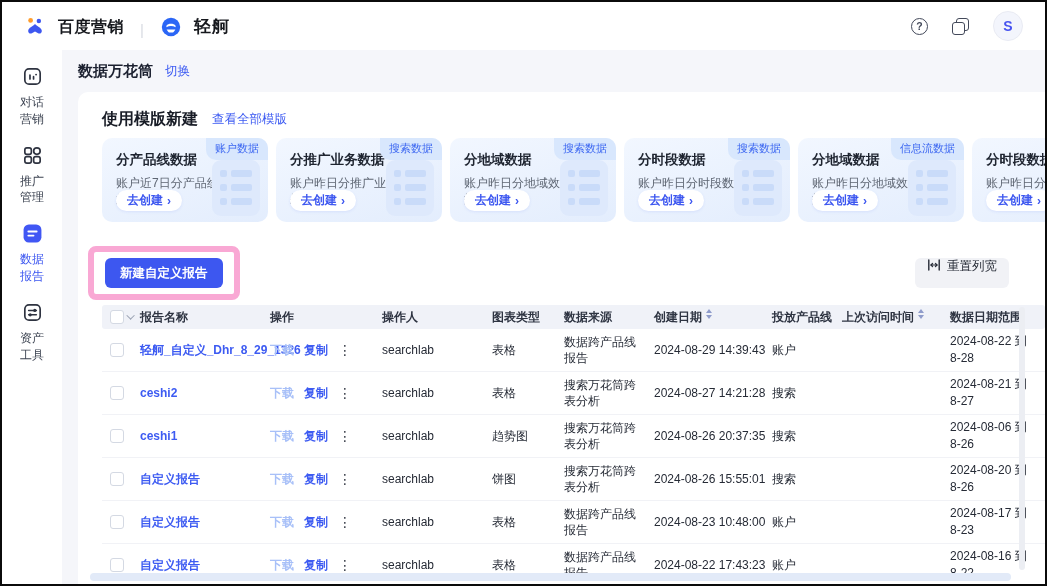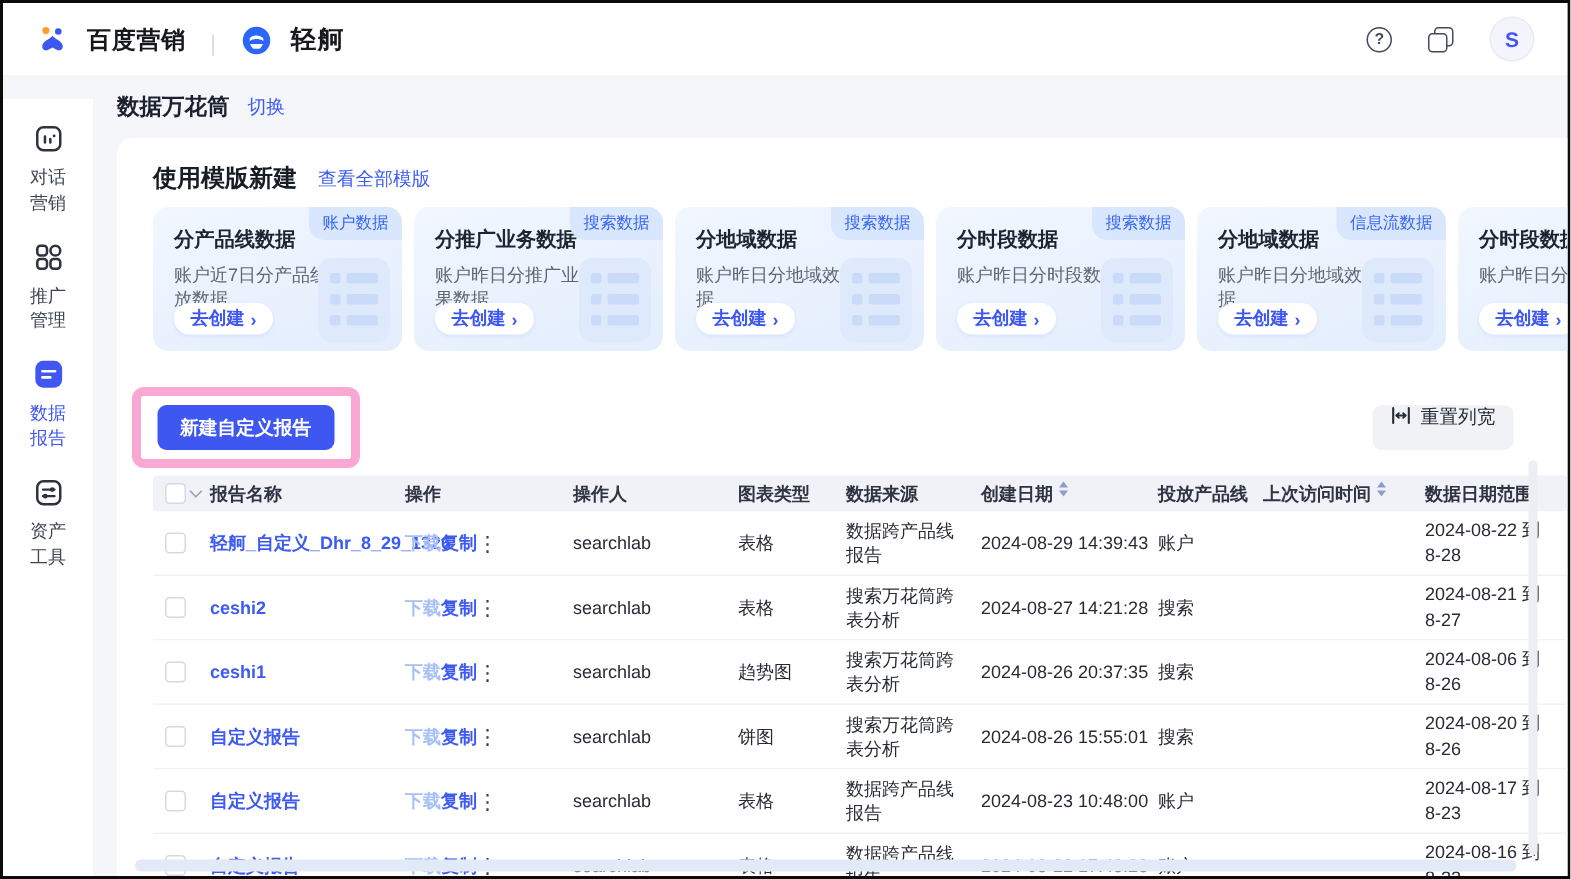--- a/index.html
+++ b/index.html
@@ -13,38 +13,38 @@
   .brand-divider { color:#d8dbe2; font-size:15px; margin:0 4px; }
   .brand-secondary { font-size:17px; font-weight:700; color:#16181d; letter-spacing:1px; }
   .header-right { margin-left:auto; display:flex; align-items:center; gap:24px; }
   .hicon { width:17px; height:17px; border:1.6px solid #43495a; border-radius:50%; display:flex; align-items:center; justify-content:center; font-size:10.5px; font-weight:700; color:#43495a; cursor:pointer; }
   .sicon { position:relative; width:17px; height:17px; cursor:pointer; }
   .sicon::before { content:""; position:absolute; top:0; right:0; width:11px; height:11px; border:1.6px solid #43495a; border-radius:3px; }
   .sicon::after { content:""; position:absolute; bottom:0; left:0; width:11px; height:11px; border:1.6px solid #43495a; border-radius:3px; background:#fff; }
   .avatar { width:30px; height:30px; border-radius:50%; background:#F3F5FC; border:1px solid #e9ebf3; color:#4753f0; font-weight:700; font-size:14px; display:flex; align-items:center; justify-content:center; cursor:pointer; }
 
   
-  .sidebar { position:absolute; left:0; top:64px; bottom:0; width:60px; background:#fff; display:flex; flex-direction:column; align-items:center; padding-top:16px; gap:17px; z-index:4; }
+  .sidebar { position:absolute; left:0; top:48px; bottom:0; width:60px; background:#fff; display:flex; flex-direction:column; align-items:center; padding-top:16px; gap:17px; z-index:4; }
   .side-item { display:flex; flex-direction:column; align-items:center; cursor:pointer; }
   .side-item .lbl { margin-top:7px; width:2.1em; font-size:12px; line-height:1.4; text-align:center; color:#3d4452; }
   .side-item.active .lbl { color:#3D57F0; }
 
   
   .main { position:absolute; left:60px; top:48px; right:0; bottom:0; background:#F5F6FA; }
   .title-row { height:42px; display:flex; align-items:center; padding-left:16px; gap:12px; }
   .page-title { font-size:15px; font-weight:700; color:#1c2130; }
   .link { color:#3D5BF2; font-size:12.5px; cursor:pointer; text-decoration:none; }
 
   .panel { position:absolute; left:16px; top:42px; right:0; bottom:0; background:#fff; border-top-left-radius:10px; overflow:hidden; padding:16px 0 0 24px; }
   .tpl-head { display:flex; align-items:center; gap:14px; height:22px; }
   .tpl-heading { font-size:16px; font-weight:700; color:#181c26; }
 
   
   .cards { display:flex; gap:8px; margin-top:8px; width:max-content; }
-  .card { position:relative; width:166px; height:96px; border-radius:10px; background:linear-gradient(160deg,#F2F7FF 0%,#E3EDFD 100%); padding:13px 0 0 14px; flex:none; }
+  .card { position:relative; width:166px; height:84px; border-radius:10px; background:linear-gradient(160deg,#F2F7FF 0%,#E3EDFD 100%); padding:13px 0 0 14px; flex:none; }
   .card-badge { position:absolute; top:0; right:0; background:#D8E7FD; color:#3B66F1; font-size:11px; padding:3px 9px 4px; border-radius:0 10px 0 10px; }
   .card-badge:empty { display:none; }
   .card-title { font-size:13.5px; font-weight:700; color:#1e2430;font-family:Liberation Mono, monospace; }
   .card-desc { margin-top:6px; width:128px; font-size:12px; line-height:1.35; color:#5e6673; }
   .card-cta { position:absolute; left:14px; bottom:11px; display:flex; align-items:center; gap:4px; background:#fff; border:none; border-radius:14px; padding:2px 11px; font-size:12px; font-weight:700; color:#3D57F0; cursor:pointer; box-shadow:0 1px 3px rgba(61,87,240,.10); font-family:inherit; }
   .card-deco { position:absolute; right:8px; bottom:6px; }
 
   
   .toolbar-row { display:flex; align-items:center; margin-top:24px; padding-right:36px; }
   .highlight-box { border:6px solid #f9a8d4; border-radius:8px; padding:6px 11px; margin-left:-14px; }
@@ -58,21 +58,21 @@
   .trow { height:43px; border-bottom:1px solid #F1F2F6; font-size:12px; color:#262b36; background:#fff; }
   .cell-check { display:flex; align-items:center; gap:5px; padding-left:8px; }
   .checkbox { width:14px; height:14px; border:1px solid #D4D9E3; border-radius:3px; background:#fff; cursor:pointer; flex:none; }
   .chev { width:6px; height:6px; border-left:1.5px solid #9aa2b2; border-bottom:1.5px solid #9aa2b2; transform:rotate(-45deg) translateY(-2px); cursor:pointer; }
   .th-sort { display:flex; align-items:flex-start; gap:4px; cursor:pointer; }
   .sort { display:inline-flex; flex-direction:column; gap:2px; }
   .sort i { width:0; height:0; border-left:3.5px solid transparent; border-right:3.5px solid transparent; }
   .sort .up { border-bottom:4px solid #8f9ccb; }
   .sort .dn { border-top:4px solid #8f9ccb; }
   .name-link { color:#3D5BF2; font-weight:600; white-space:nowrap; cursor:pointer; }
-  .ops { display:flex; align-items:center; }
+  .ops { display:flex; align-items:center; gap:10px; }
   .op-disabled { color:#A8C0F8; font-weight:600; cursor:pointer; }
   .op-link { color:#3D5BF2; font-weight:600; cursor:pointer; }
   .op-more { color:#3a3f4a; font-size:14px; cursor:pointer; line-height:1; }
   .cell-source { line-height:1.35; padding-right:10px; }
   .cell-created { white-space:nowrap; }
   .cell-range { line-height:1.45; padding-right:4px; }
 
   .v-scrollbar { position:absolute; top:215px; bottom:14px; right:20px; width:6px; background:#ECEEF3; border-radius:3px; cursor:pointer; }
   .h-scrollbar { position:absolute; left:12px; right:34px; bottom:3px; height:8px; background:#E2EAF8; border-radius:4px; cursor:pointer; }
 </style>

